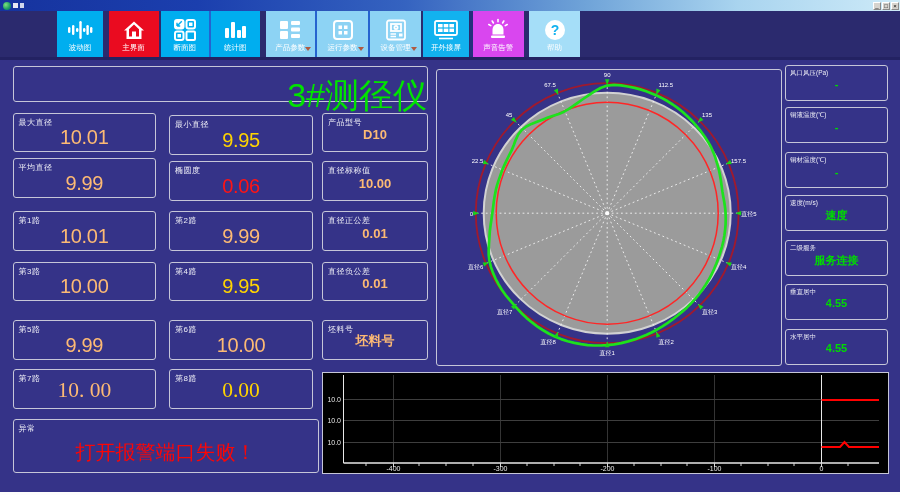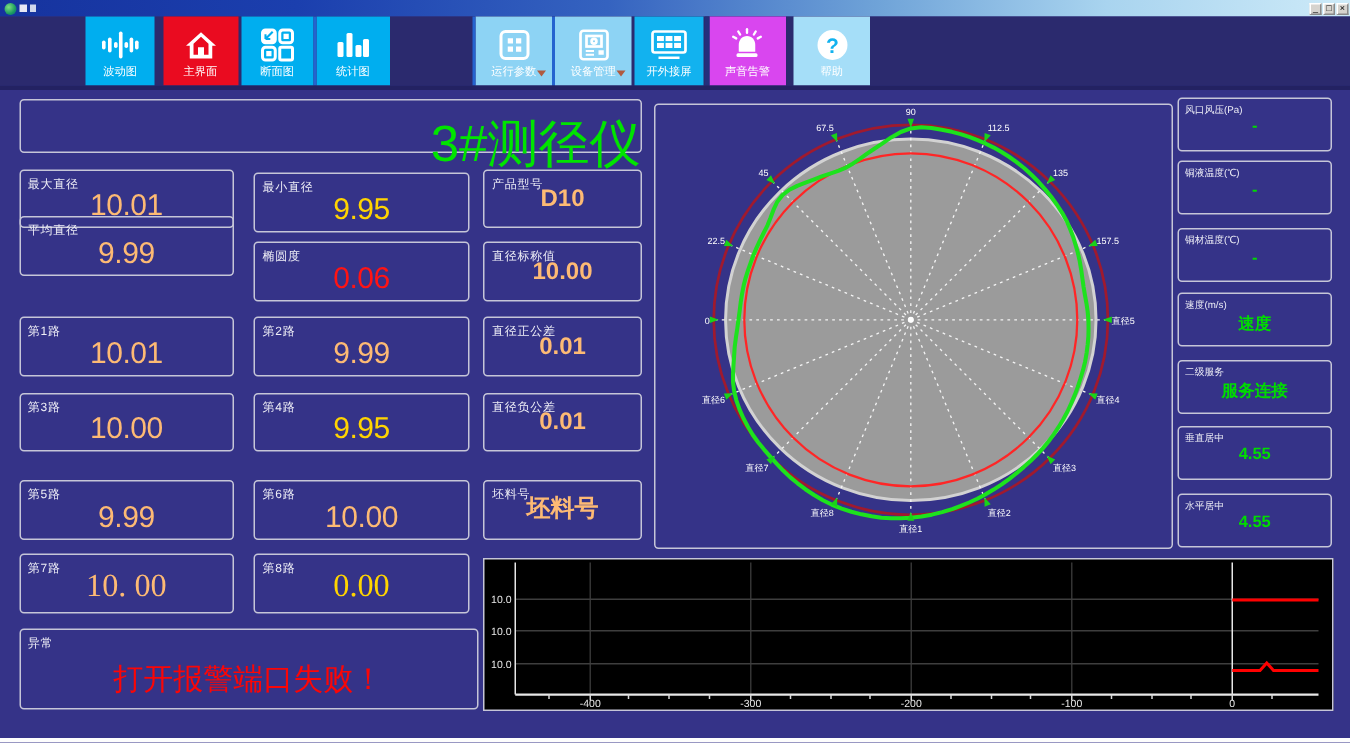--- a/index.html
+++ b/index.html
@@ -14,21 +14,21 @@
 .tbtn{position:absolute;top:0;height:46px;color:#fff;text-align:center}
 .tbtn .lbl{position:absolute;bottom:4px;width:100%;font-size:7.5px}
 .tbtn svg{position:absolute;top:7px;left:50%;transform:translateX(-50%)}
 .drop{position:absolute;right:4px;bottom:6px;width:0;height:0;
  border-left:3px solid transparent;border-right:3px solid transparent;border-top:4px solid #b05a40}
 .box{position:absolute;border:1.5px solid #c6c6d8;border-radius:3px}
 .box .lb{position:absolute;left:5px;top:3px;font-size:8px;color:#eeeef6;letter-spacing:0.5px}
 .box .val{position:absolute;left:0;right:0;bottom:2px;text-align:center;font-size:20px;letter-spacing:-0.3px}
 .box .vmono{position:absolute;left:0;right:0;bottom:5px;text-align:center;font-size:21.5px;
  font-family:"Liberation Serif",serif}
-.box .vsm{position:absolute;left:0;right:0;bottom:9px;text-align:center;font-size:16px;font-weight:bold}
+.box .vsm{position:absolute;left:0;right:0;bottom:9px;text-align:center;font-size:13px;font-weight:bold}
 .g{color:#fdba74}.y{color:#ffd400}.r{color:#ff1414}
 .rp{position:absolute;left:785px;width:103px;height:36px;border:1.5px solid #c6c6d8;border-radius:3px}
 .rp .lb{position:absolute;left:4px;top:3px;font-size:6.5px;color:#eeeef6}
 .rp .val{position:absolute;left:0;right:0;top:12.5px;text-align:center;font-size:11px;color:#00dc00;font-weight:bold}
 .rp .vdash{position:absolute;left:0;right:0;top:12.5px;text-align:center;font-size:11px;color:#00dc00;font-weight:bold}
 text{font-family:"Liberation Sans",sans-serif}
 </style></head><body>
 
 <div id="titlebar" class="abs">
  <div class="abs" style="left:3px;top:1.5px;width:8px;height:8px;border-radius:50%;
@@ -80,20 +80,33 @@
  <div class="tbtn" style="left:210.5px;width:49.5px;background:#00aeef">
   <svg width="24" height="24" viewBox="0 0 24 24">
         <g fill="#fff">
    <rect x="2" y="10" width="4" height="10" rx="1"></rect>
           <rect x="8" y="4" width="4" height="16" rx="1"></rect>
    <rect x="14" y="12" width="4" height="8" rx="1"></rect>
           <rect x="19" y="8" width="4" height="12" rx="1"></rect>
         </g>
       </svg>
   <div class="lbl">统计图</div>
+    </div>
+ <div class="tbtn" style="left:265.5px;width:49.5px;background:#8dd3f4">
+  <svg width="24" height="24" viewBox="0 0 24 24">
+        <g fill="#fff">
+   <rect x="2" y="3" width="8" height="8" rx="1"></rect>
+          <rect x="2" y="13" width="8" height="8" rx="1"></rect>
+   <rect x="13" y="3" width="9" height="4" rx="1"></rect>
+          <rect x="13" y="9.5" width="9" height="4" rx="1"></rect>
+   <rect x="13" y="16" width="9" height="4" rx="1"></rect>
+        </g>
+      </svg>
+  <div class="lbl">产品参数</div>
+      <div class="drop"></div>
     </div>
  <div class="tbtn" style="left:317px;width:51px;background:#8dd3f4">
   <svg width="24" height="24" viewBox="0 0 24 24">
         <g fill="none" stroke="#fff" stroke-width="2">
    <rect x="3" y="3" width="18" height="18" rx="3"></rect>
    <rect x="7.5" y="7.5" width="3.5" height="3.5" fill="#fff" stroke="none"></rect>
    <rect x="13" y="7.5" width="3.5" height="3.5" fill="#fff" stroke="none"></rect>
    <rect x="7.5" y="13" width="3.5" height="3.5" fill="#fff" stroke="none"></rect>
    <rect x="13" y="13" width="3.5" height="3.5" fill="#fff" stroke="none"></rect>
         </g>
@@ -169,21 +182,21 @@
     <div class="val g">10.01</div>
   </div>
 <div class="box" style="left:169px;top:115px;width:144px;height:39.5px">
     <div class="lb">最小直径</div>
     <div class="val y">9.95</div>
   </div>
 <div class="box" style="left:322px;top:112.8px;width:106px;height:39.5px">
     <div class="lb">产品型号</div>
     <div class="vsm g">D10</div>
   </div>
-<div class="box" style="left:12.5px;top:144px;width:143.5px;height:40.4px">
+<div class="box" style="left:12.5px;top:158px;width:143.5px;height:40.4px">
     <div class="lb">平均直径</div>
     <div class="val g">9.99</div>
   </div>
 <div class="box" style="left:169px;top:161px;width:144px;height:40.4px">
     <div class="lb">椭圆度</div>
     <div class="val r">0.06</div>
   </div>
 <div class="box" style="left:322px;top:161px;width:106px;height:40.4px">
     <div class="lb">直径标称值</div>
     <div class="vsm g">10.00</div>

